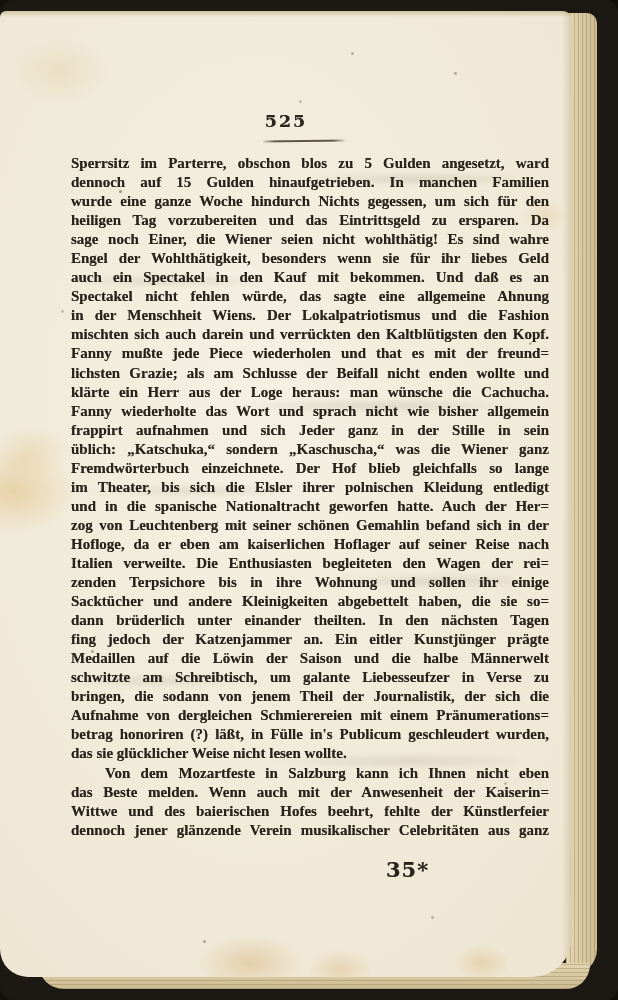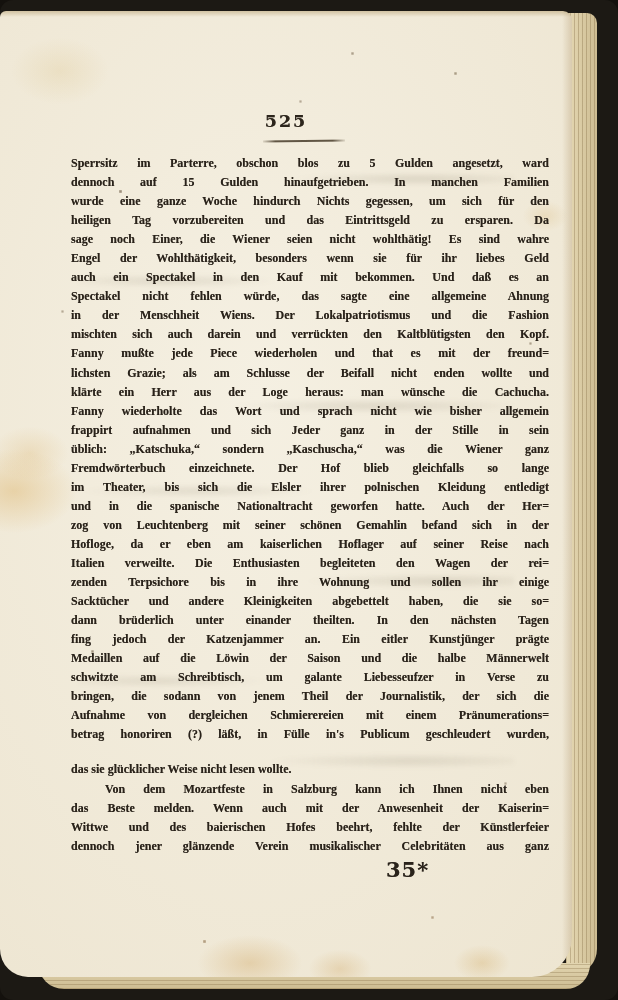--- a/index.html
+++ b/index.html
@@ -84,27 +84,27 @@
   }
   .pagenum-rule {
     position:absolute; left:263px; top:129px; width:82px; height:2px;
     background:linear-gradient(90deg, rgba(90,75,55,0.15), rgba(72,60,42,0.85) 15%, rgba(72,60,42,0.85) 85%, rgba(90,75,55,0.15));
     transform:rotate(-0.8deg);
   }
 
   .textblock {
     position:absolute; left:71px; top:143px; width:478px;
     font-family:"Liberation Serif", serif;
-    font-weight:700; font-size:12px; line-height:19.05px;
+    font-weight:700; font-size:15px; line-height:19.05px;
     color:#29221a;
     text-shadow:0 0 0.4px rgba(41,34,26,0.55);
     text-align:justify;
   }
   .textblock .line { text-align-last:justify; height:19.05px; overflow:visible; }
-  .textblock .line.end { text-align-last:left;margin-top:16px; }
+  .textblock .line.end { text-align-last:left; }
   .textblock .line.indent { text-indent:34px; }
 
   .signature {
     position:absolute; left:386px; top:846px;
     font-family:"DejaVu Serif", serif;
     font-weight:700; font-size:21px; letter-spacing:1px;
     color:#2a231b;
     text-shadow:0 0 0.4px rgba(42,35,27,0.6);
   }
 </style>

